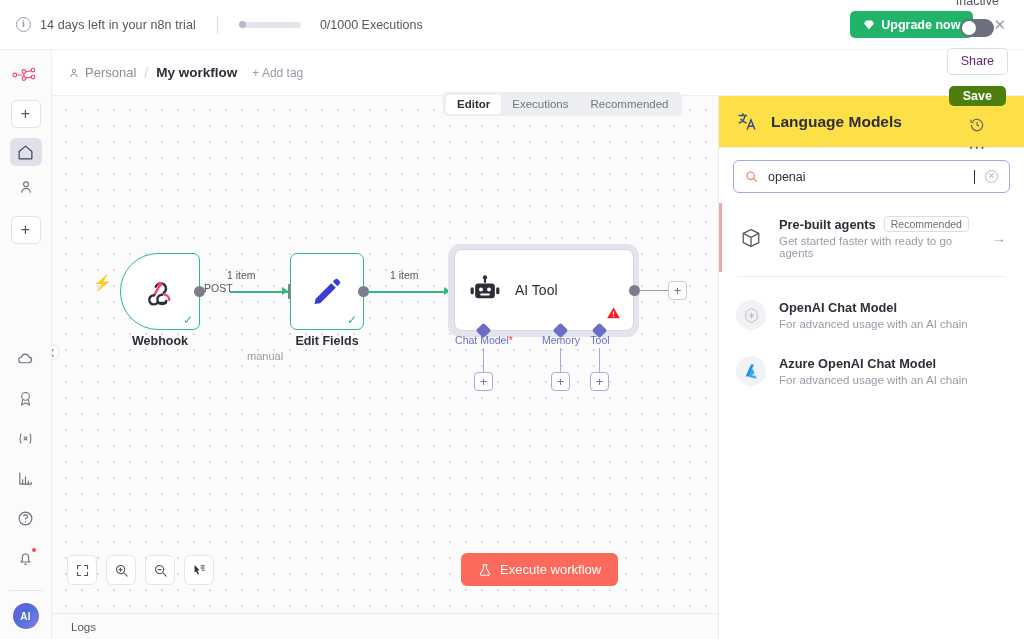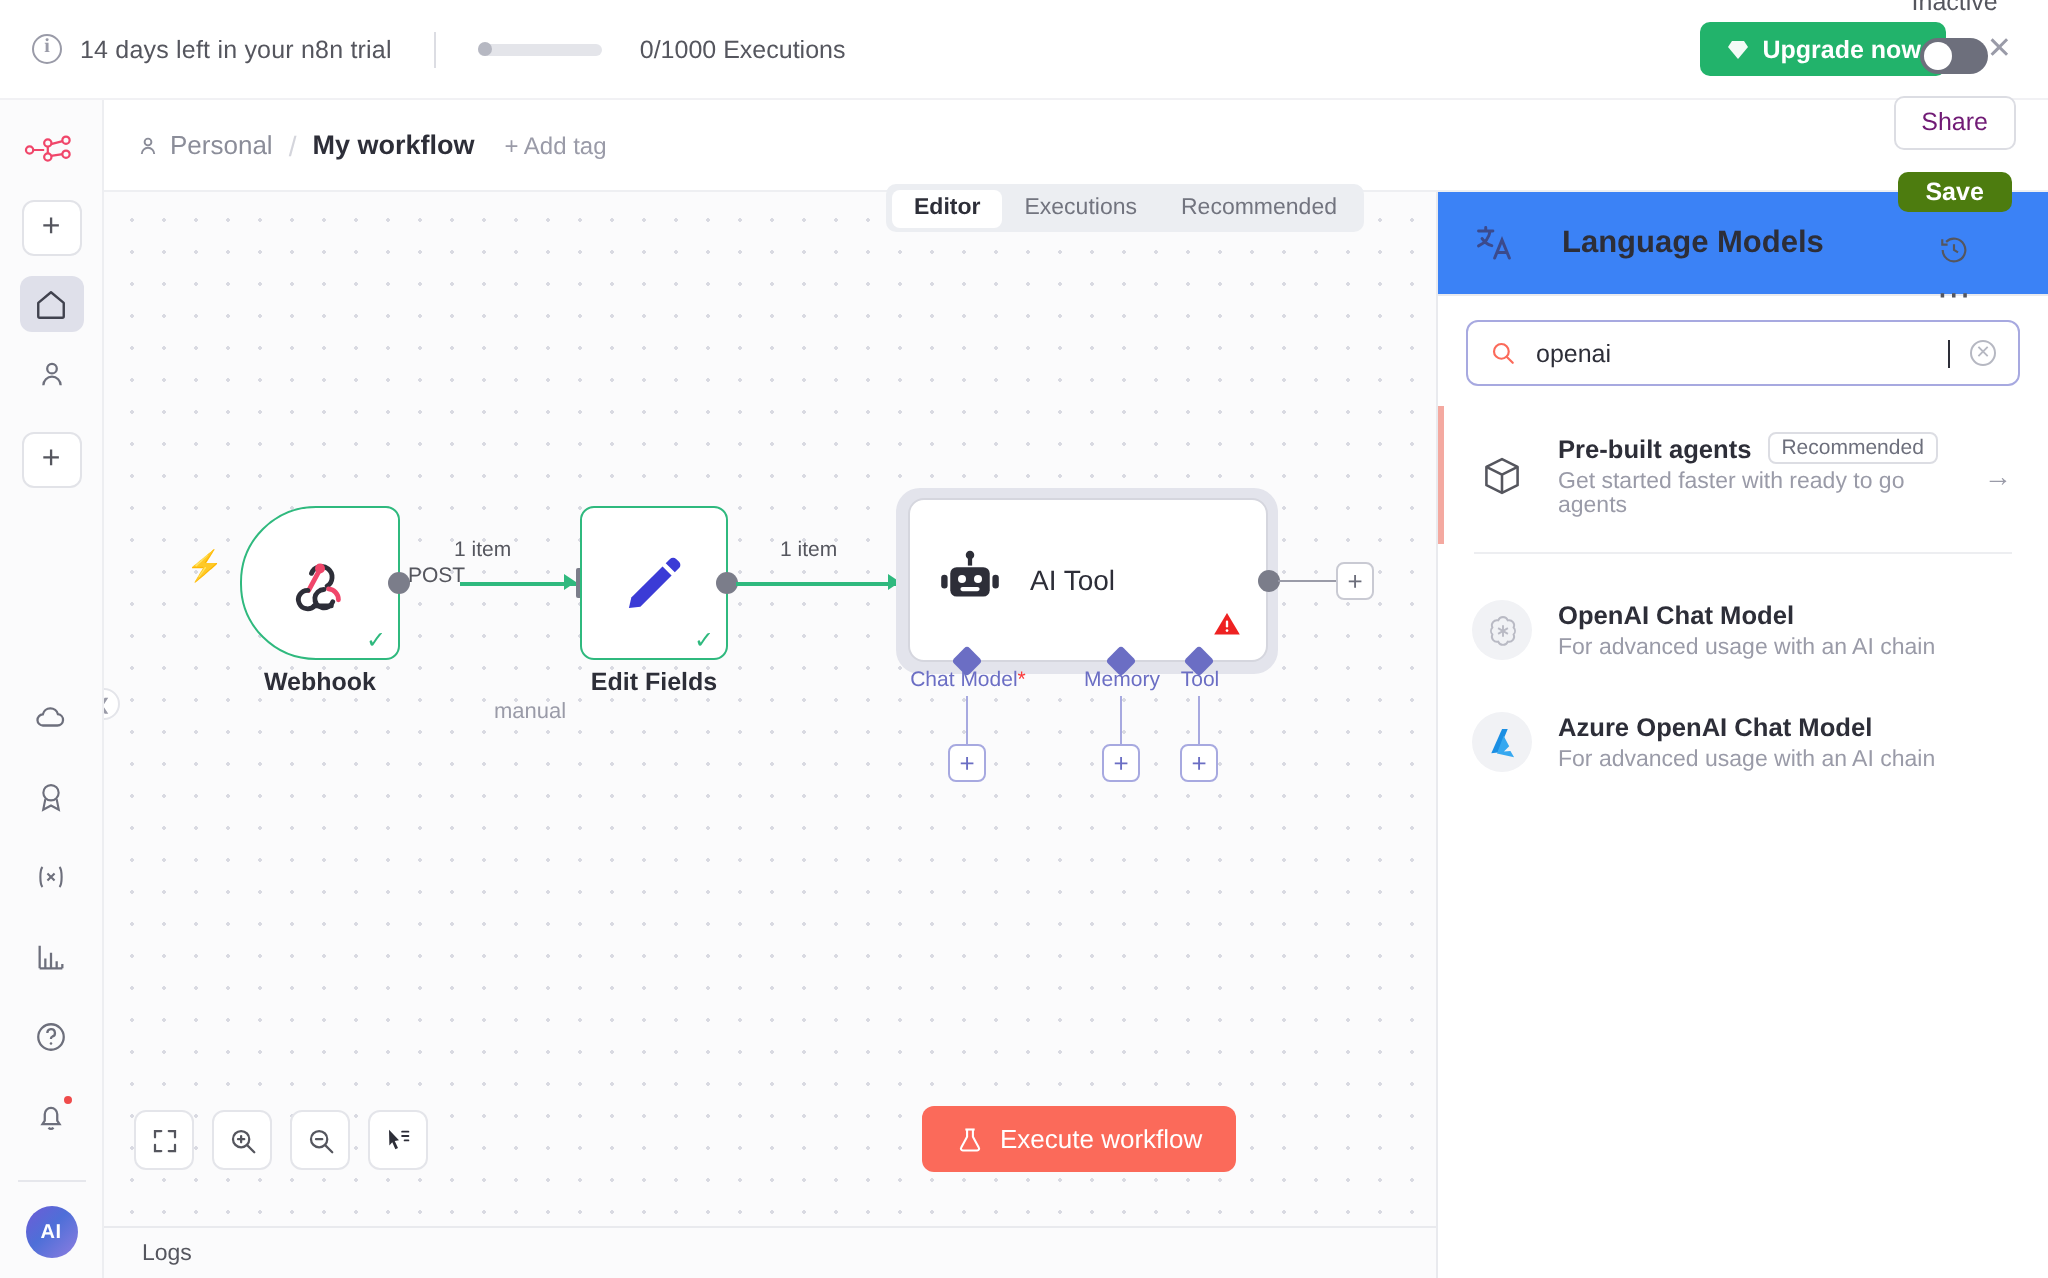--- a/index.html
+++ b/index.html
@@ -240,22 +240,22 @@
     display: flex; align-items: center; padding-left: 19px;
   }
   .logs-text { font-size: 11.5px; color: #55565e; cursor: pointer; }
 
   
   .panel {
     position: absolute; right: 0; top: 96px; width: 306px; height: 543px;
     background: #fff; border-left: 1px solid #e9eaee;
   }
   .panel-head {
-    height: 52px; background: #3b82f6; display: flex; align-items: center;
-    gap: 23px; padding: 0 18px; border-bottom: 1px solid #e9eaee;
+    height: 52px; background: #fde047; display: flex; align-items: center;
+    gap: 13px; padding: 0 18px; border-bottom: 1px solid #e9eaee;
   }
   .panel-title { font-size: 15.5px; color: #2d2e38; font-weight: 700; }
   .search-wrap { padding: 12px 14px 10px; }
   .search-box {
     height: 33px; border: 1.3px solid #a7a9e0; border-radius: 6px;
     display: flex; align-items: center; gap: 10px; padding: 0 11px;
     background: #fff;
   }
   .search-input {
     border: none; outline: none; flex: 1; font-size: 12.5px; color: #2d2e38;

